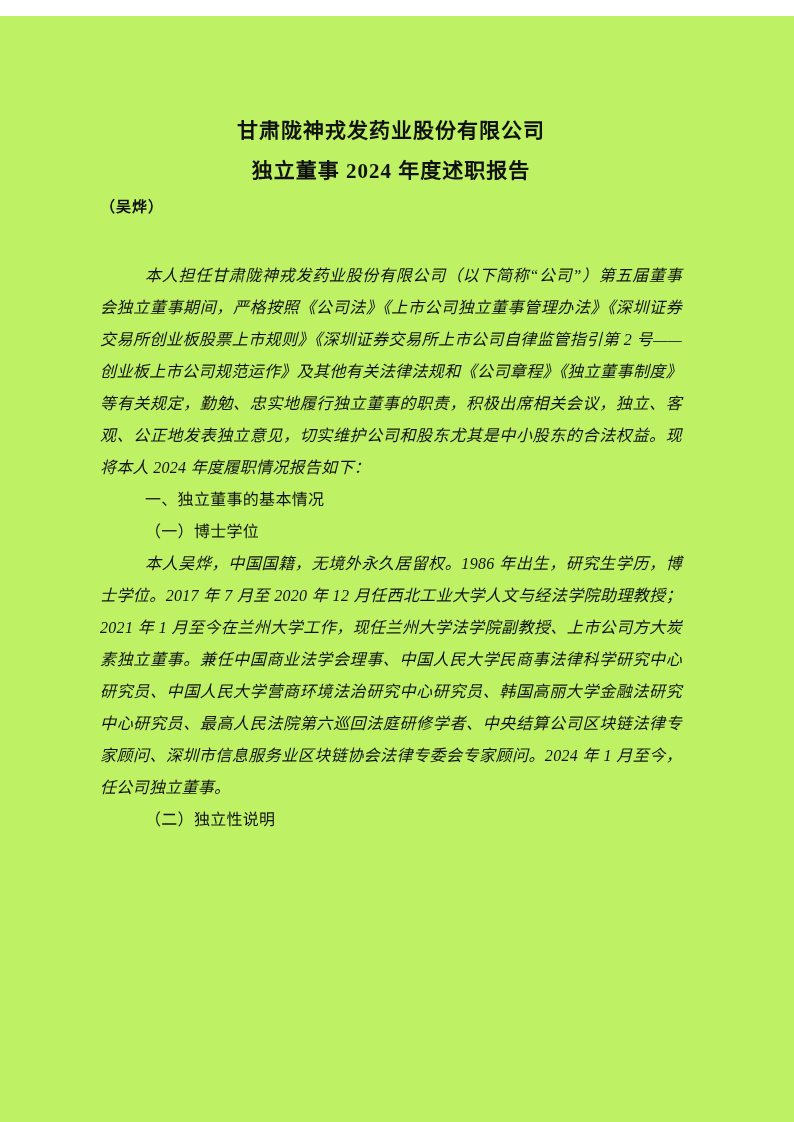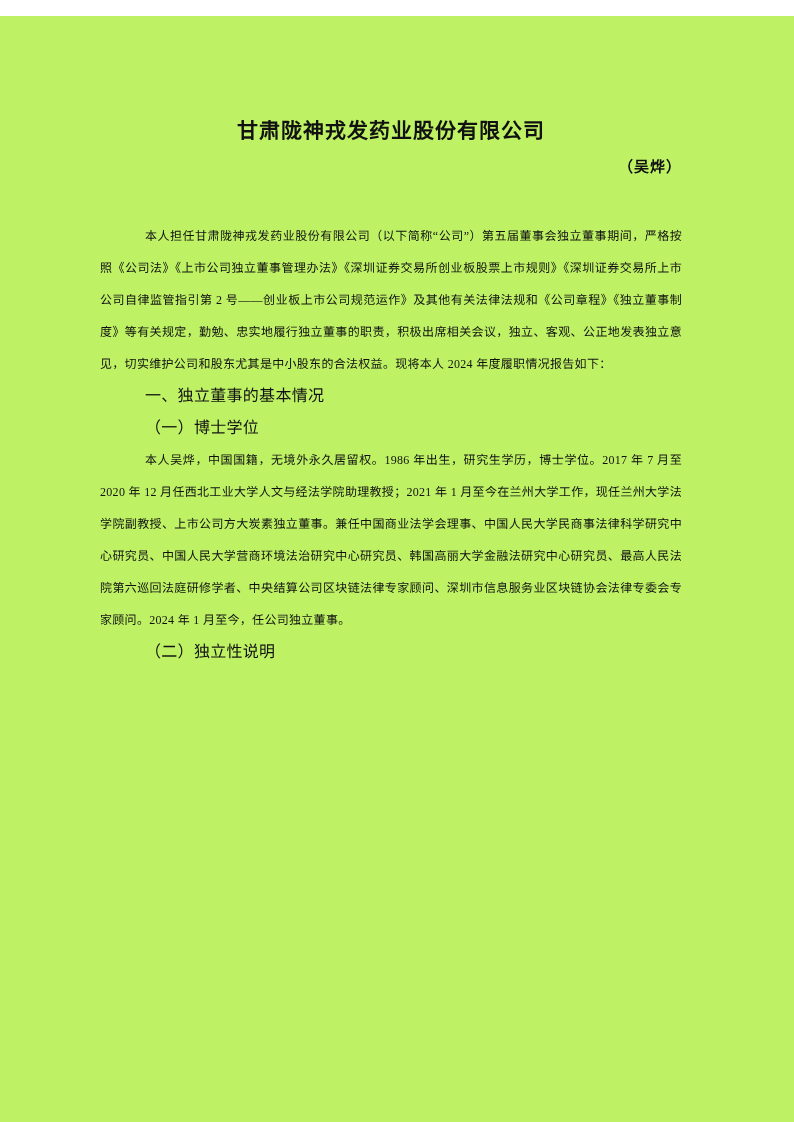--- a/index.html
+++ b/index.html
@@ -27,50 +27,52 @@
     margin: 0;
     letter-spacing: 1px;
   }
   .doc-title.second {
     margin-top: 14px;
   }
   .doc-subtitle {
     font-size: 15px;
     font-weight: bold;
     line-height: 20px;
-    text-align: right;
+    text-align: left;
     margin-top: 13px;
     letter-spacing: 1px;
   }
   .para {
-    font-size: 12px;
+    font-size: 16px;
     line-height: 32px;
     margin: 0;
     text-align: justify;
     text-justify: inter-ideograph;
     text-indent: 45px;
     letter-spacing: 0.3px;
+    font-style: italic;
   }
   .para.first {
     margin-top: 43px;
   }
   .heading {
     font-size: 16px;
     line-height: 32px;
     font-weight: normal;
     margin: 0;
     text-indent: 45px;
     letter-spacing: 0.3px;
   }
 </style>
 </head>
 <body>
 
 <div class="page">
   <h1 class="doc-title">甘肃陇神戎发药业股份有限公司</h1>
+  <h1 class="doc-title second">独立董事 2024 年度述职报告</h1>
   <div class="doc-subtitle">（吴烨）</div>
 
   <p class="para first">本人担任甘肃陇神戎发药业股份有限公司（以下简称“公司”）第五届董事会独立董事期间，严格按照《公司法》《上市公司独立董事管理办法》《深圳证券交易所创业板股票上市规则》《深圳证券交易所上市公司自律监管指引第 2 号——创业板上市公司规范运作》及其他有关法律法规和《公司章程》《独立董事制度》等有关规定，勤勉、忠实地履行独立董事的职责，积极出席相关会议，独立、客观、公正地发表独立意见，切实维护公司和股东尤其是中小股东的合法权益。现将本人 2024 年度履职情况报告如下：</p>
 
   <p class="heading">一、独立董事的基本情况</p>
 
   <p class="heading">（一）博士学位</p>
 
   <p class="para">本人吴烨，中国国籍，无境外永久居留权。1986 年出生，研究生学历，博士学位。2017 年 7 月至 2020 年 12 月任西北工业大学人文与经法学院助理教授；2021 年 1 月至今在兰州大学工作，现任兰州大学法学院副教授、上市公司方大炭素独立董事。兼任中国商业法学会理事、中国人民大学民商事法律科学研究中心研究员、中国人民大学营商环境法治研究中心研究员、韩国高丽大学金融法研究中心研究员、最高人民法院第六巡回法庭研修学者、中央结算公司区块链法律专家顾问、深圳市信息服务业区块链协会法律专委会专家顾问。2024 年 1 月至今，任公司独立董事。</p>
 

